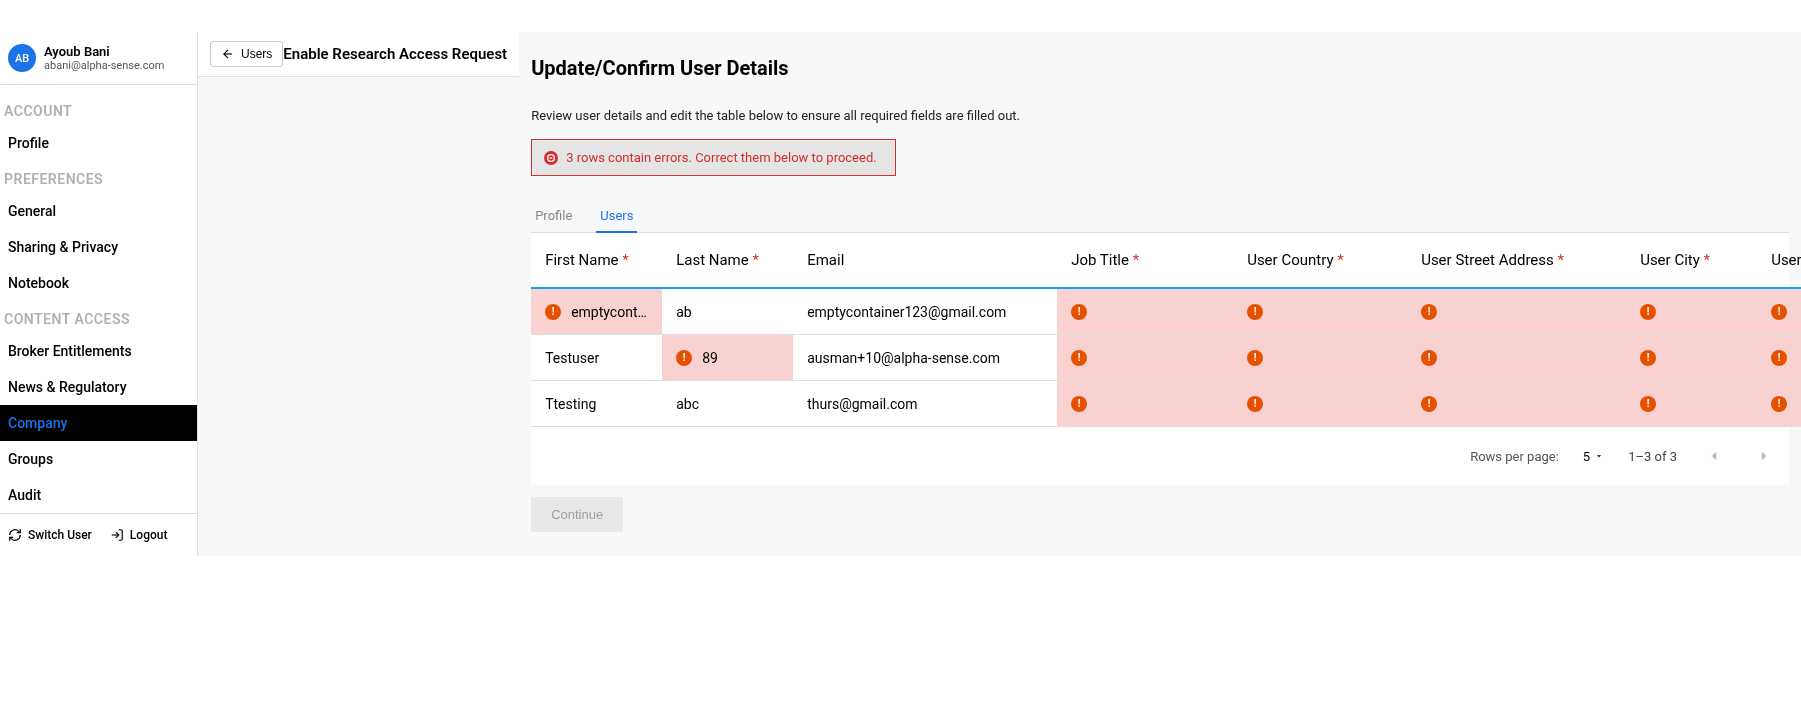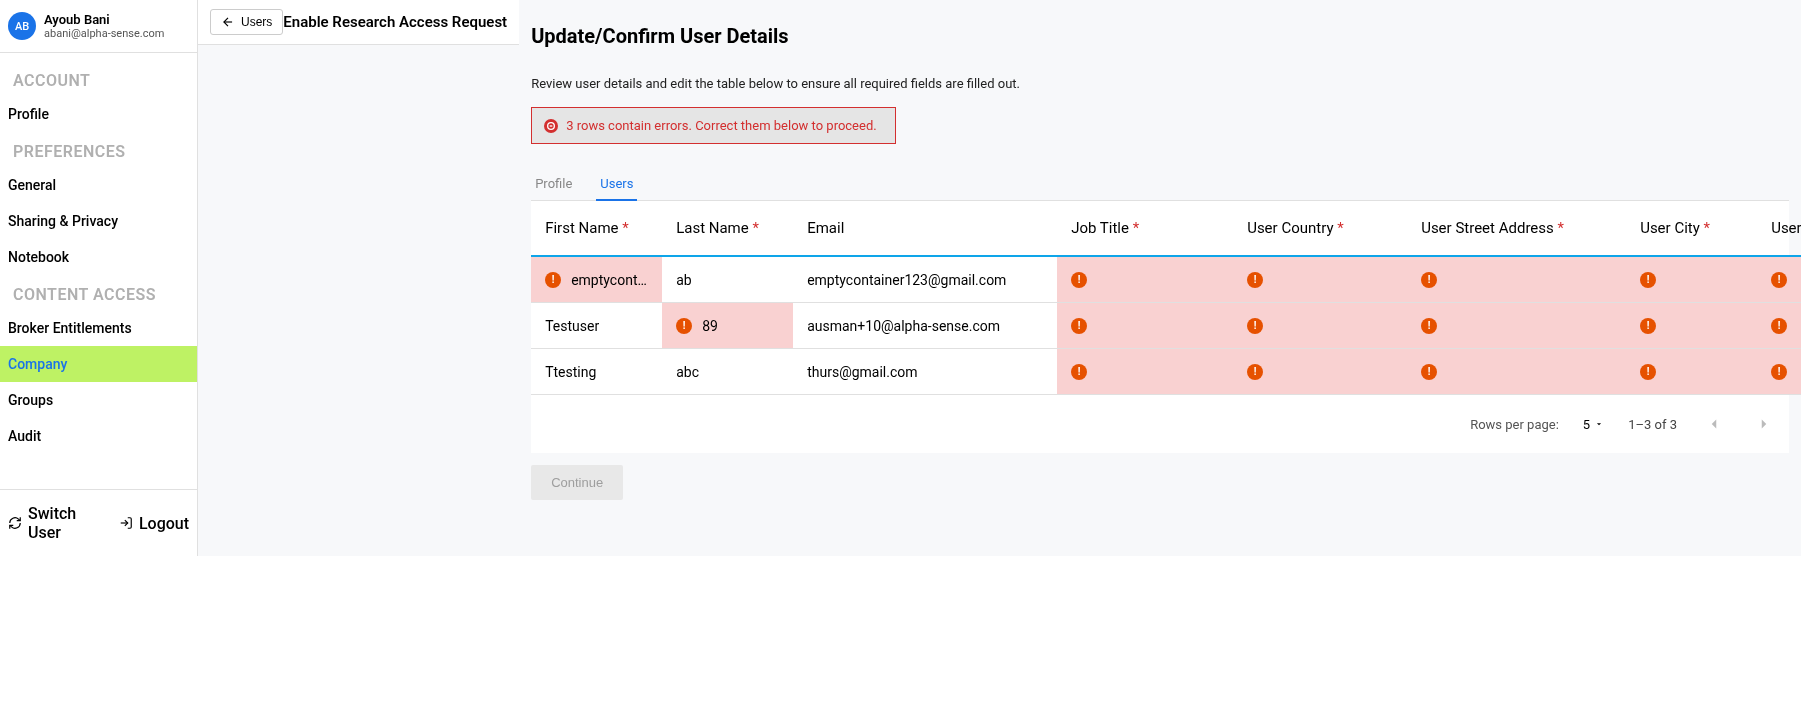--- a/index.html
+++ b/index.html
@@ -1,31 +1,31 @@
 <!DOCTYPE html>
 <html><head>
 <meta charset="utf-8">
 <style>
 * { box-sizing: border-box; margin: 0; padding: 0; }
 body { font-family: -apple-system, BlinkMacSystemFont, "Segoe UI", Roboto, Arial, sans-serif; font-size: 14px; color: #000; background: #fff; }
-.app { display: flex; height: 556px; width: 1801px; overflow: hidden; }
+.app { display: flex; height: 556px; width: 1801px; overflow: hidden; align-items: flex-end; }
 
 
 .sidebar { width: 198px; border-right: 1px solid #e0e0e0; display: flex; flex-direction: column; flex-shrink: 0; }
 .sidebar-header { display: flex; align-items: center; padding: 12px 8px; border-bottom: 1px solid #e0e0e0; gap: 8px; }
 .avatar { width: 28px; height: 28px; border-radius: 50%; background: #1a73e8; color: #fff; display: flex; align-items: center; justify-content: center; font-size: 11px; font-weight: 500; flex-shrink: 0; }
 .user-info { display: flex; flex-direction: column; overflow: hidden; }
 .user-name { font-weight: 600; font-size: 13px; }
 .user-email { font-size: 11px; color: #555; }
 .sidebar-body { flex: 1; overflow-y: auto; padding-top: 8px; }
-.section-label { font-size: 16px; font-weight: 600; letter-spacing: 0.5px; color: #b0b0b0; padding: 10px 13px 6px; text-transform: uppercase; }
+.section-label { font-size: 14px; font-weight: 600; letter-spacing: 0.5px; color: #b0b0b0; padding: 10px 4px 6px; text-transform: uppercase; }
 .nav-item { display: block; padding: 10px 8px; font-size: 14px; font-weight: 500; color: #000; cursor: pointer; }
-.nav-item.active { background: #bef264; color: #1a73e8; }
+.nav-item.active { background: #000000; color: #1a73e8; }
 .sidebar-footer { border-top: 1px solid #e0e0e0; padding: 14px 8px; display: flex; gap: 18px; align-items: center; }
-.footer-btn { display: flex; align-items: center; gap: 6px; font-size: 16px; font-weight: 500; color: #000; cursor: pointer; }
+.footer-btn { display: flex; align-items: center; gap: 6px; font-size: 12px; font-weight: 500; color: #000; cursor: pointer; }
 
 
 .main { flex: 1; display: flex; flex-direction: row; background: #f7f8fa; overflow: hidden; }
 .topbar { height: 45px; background: #fff; display: flex; align-items: center; justify-content: space-between; padding: 0 12px; border-bottom: 1px solid #e0e0e0; flex-shrink: 0; }
 .back-btn { display: flex; align-items: center; gap: 6px; border: 1px solid #ccc; border-radius: 3px; padding: 5px 10px; font-size: 12px; font-weight: 500; background: #fff; cursor: pointer; }
 .page-title-top { font-size: 15px; font-weight: 600; }
 
 .content { padding: 24px 12px; overflow-y: auto; flex: 1; }
 .page-heading { font-size: 20px; font-weight: 700; margin-bottom: 28px; }
 .page-sub { font-size: 13px; color: #222; margin-bottom: 16px; }
@@ -83,20 +83,21 @@
       <div class="section-label">ACCOUNT</div>
       <div class="nav-item">Profile</div>
 
       <div class="section-label">PREFERENCES</div>
       <div class="nav-item">General</div>
       <div class="nav-item">Sharing &amp; Privacy</div>
       <div class="nav-item">Notebook</div>
 
       <div class="section-label">CONTENT ACCESS</div>
       <div class="nav-item">Broker Entitlements</div>
+      <div class="nav-item">News &amp; Regulatory</div>
 
       <div class="nav-item active">Company</div>
       <div class="nav-item">Groups</div>
       <div class="nav-item">Audit</div>
     </div>
     <div class="sidebar-footer">
       <div class="footer-btn">
         <span>
           <svg width="14" height="14" viewBox="0 0 24 24" fill="none" stroke="currentColor" stroke-width="2">
               <path d="M21 2v6h-6"></path>

